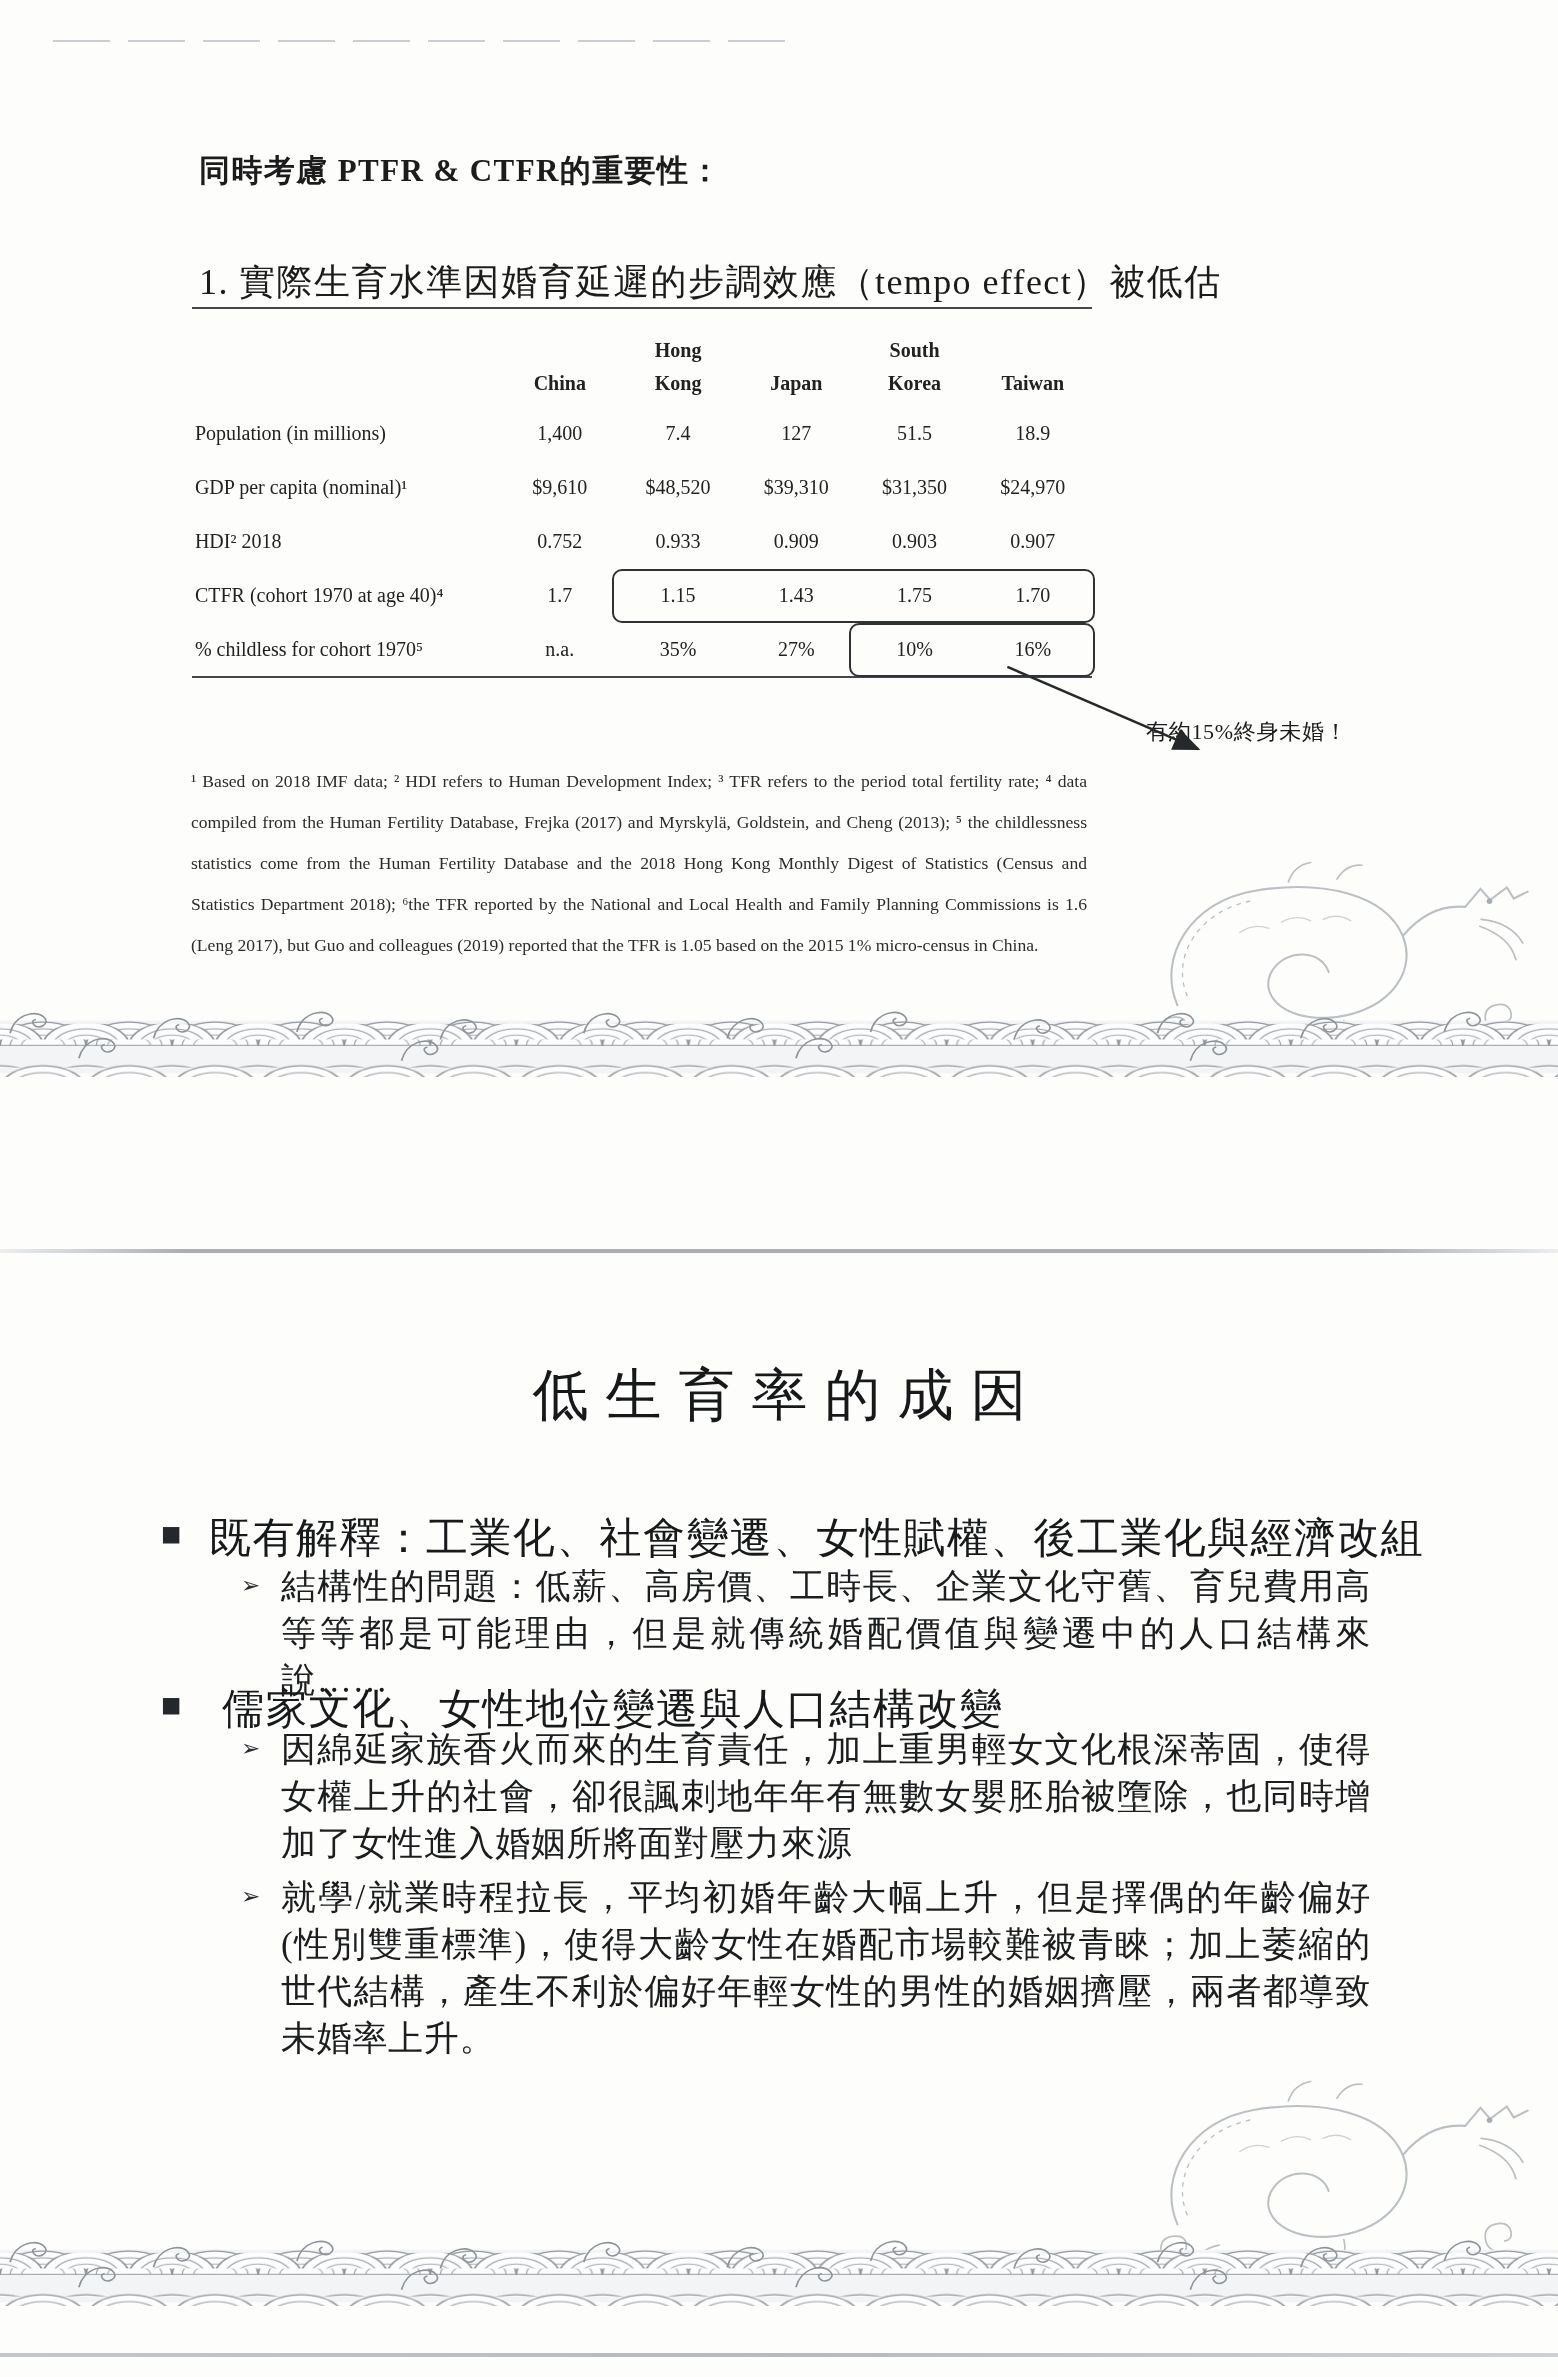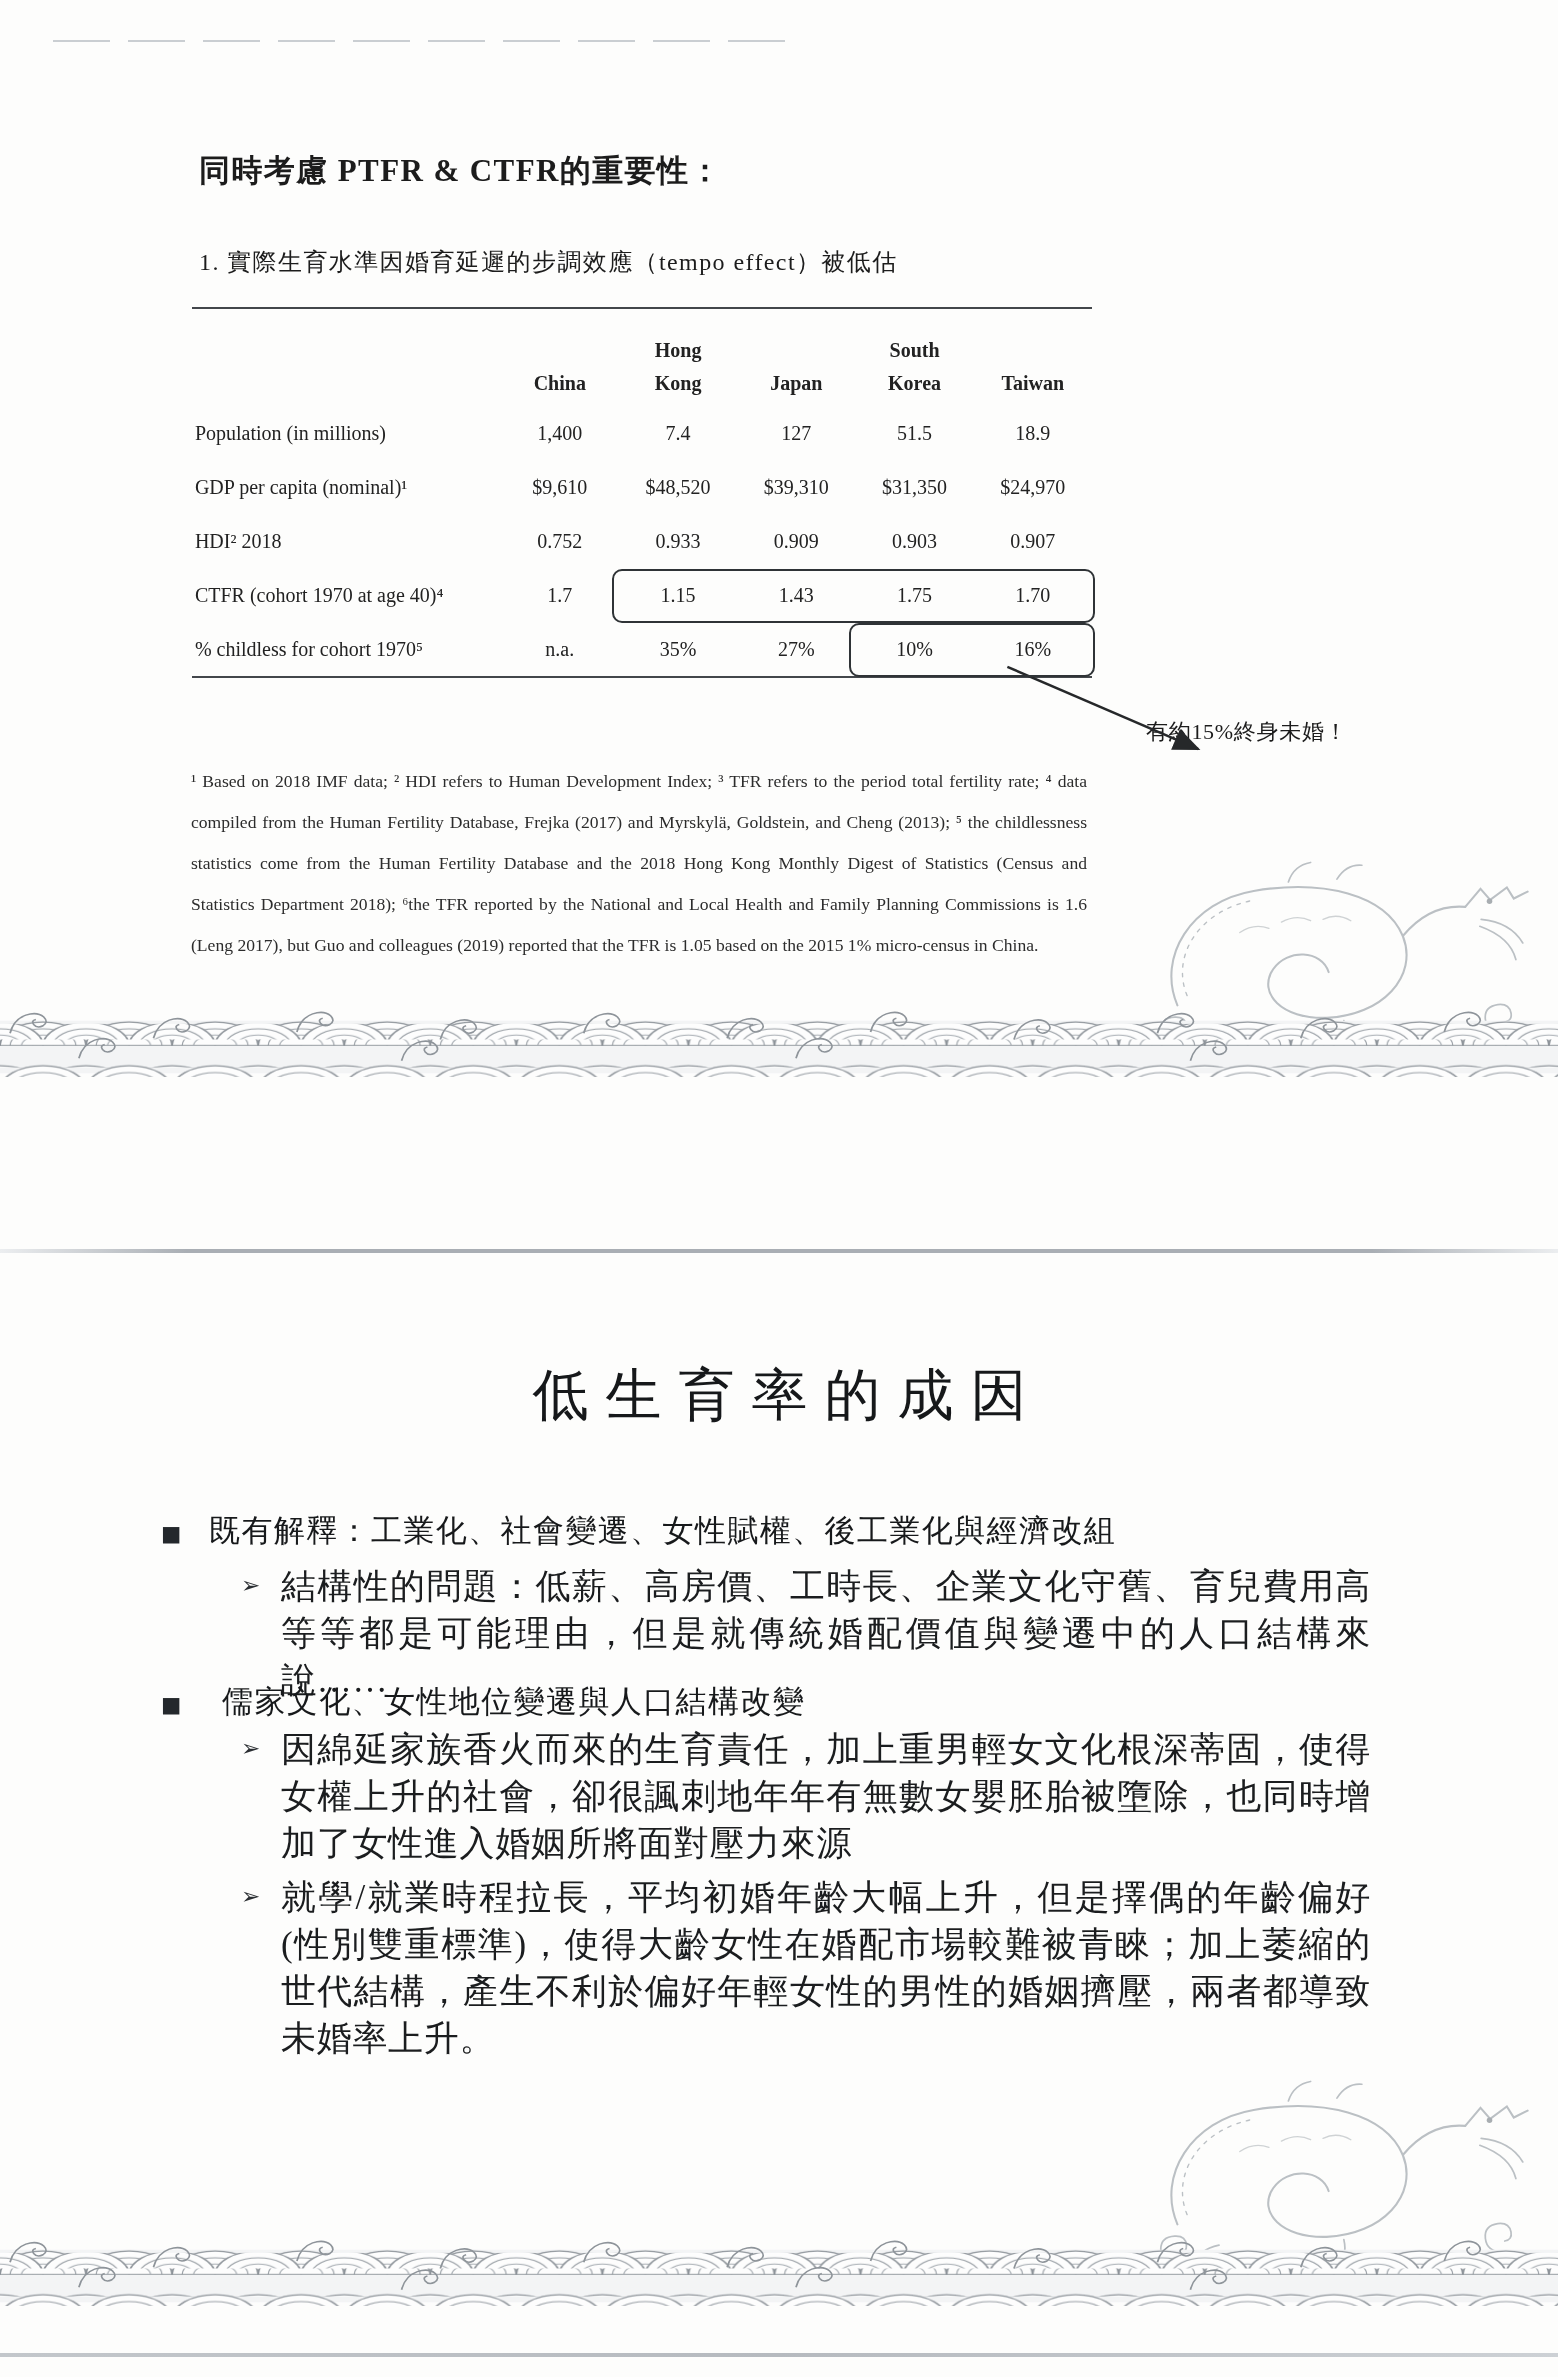--- a/index.html
+++ b/index.html
@@ -11,21 +11,21 @@
   
   .topline { position:absolute; left:53px; top:40px; width:738px; height:2.2px;
     background:repeating-linear-gradient(90deg,#caced2 0 57px, transparent 57px 75px); }
   .divider { position:absolute; left:0; top:1249px; width:1559px; height:4.3px;
     background:linear-gradient(90deg,#eceef0 0%,#a9aeb4 12%,#a9aeb4 88%,#eceef0 100%); }
   .bottomline { position:absolute; left:0; top:2353px; width:1559px; height:3.6px;
     background:linear-gradient(90deg,#c3c7cb,#b6babf 50%,#cdd1d5); }
 
   
   .s1-title { position:absolute; left:199px; top:124px; font-size:31px; font-weight:600; letter-spacing:1.4px; color:#1c1c1c; }
-  .s1-point { position:absolute; left:199px; top:222px; font-size:24px; font-weight:500; letter-spacing:1.4px; color:#1c1c1c; }
+  .s1-point { position:absolute; left:199px; top:222px; font-size:36px; font-weight:500; letter-spacing:1.4px; color:#1c1c1c; }
 
   .tablewrap { position:absolute; left:192px; top:307px; width:900px; height:424px; }
   table.datatable { width:100%; border-collapse:collapse;
     border-top:2.2px solid #43474b; border-bottom:2.2px solid #43474b;
     font-size:20px; color:#222; }
   .datatable th { font-weight:bold; vertical-align:bottom; text-align:center;
     padding:0 0 10px 0; height:87px; line-height:1.3; }
   .th-top { min-height:29px; margin-bottom:4px; }
   .datatable td { height:54px; text-align:center; padding:0; }
   .datatable td.lbl { text-align:left; padding-left:2.9px; }
@@ -44,21 +44,21 @@
   .d2 { left:1115px; top:2008px; }
   .waves { position:absolute; left:0; width:1559px; height:75px; }
   .w1 { top:1002px; }
   .w2 { top:2231px; }
 
   
   .s2-title { position:absolute; left:0; top:1342px; width:1559px; text-align:center;
     font-size:56px; font-weight:500; letter-spacing:17px; text-indent:17px; color:#16181a;margin-top:16px; }
   .marker-sq { position:absolute; font-size:21.5px; color:#24282c; font-family:"DejaVu Sans","Liberation Sans",sans-serif; }
   .marker-ar { position:absolute; font-size:23px; color:#2a2e32; font-family:"DejaVu Sans","Liberation Sans",sans-serif; }
-  .btext { position:absolute; font-size:31px; letter-spacing:1.4px; color:#17191b;text-align:right; }
+  .btext { position:absolute; font-size:42px; letter-spacing:1.4px; color:#17191b;text-align:right; }
   .stext { position:absolute; width:1090px; font-size:35px; line-height:47px;
     letter-spacing:0.7px; text-align:justify; color:#1b1d1f; }
   .b1-sq { left:161px; top:1521px; }  .b1-text { left:209px; top:1510px; }
   .sb1-ar { left:241px; top:1572px; } .sb1-text { left:281px; top:1563px; }
   .b2-sq { left:161px; top:1692px; }  .b2-text { left:222px; top:1681px; }
   .sb2a-ar { left:241px; top:1735px; } .sb2a-text { left:281px; top:1726px; }
   .sb2b-ar { left:241px; top:1883px; } .sb2b-text { left:281px; top:1874px; }
 
   .defs-holder { position:absolute; width:0; height:0; overflow:hidden; }
 </style>

